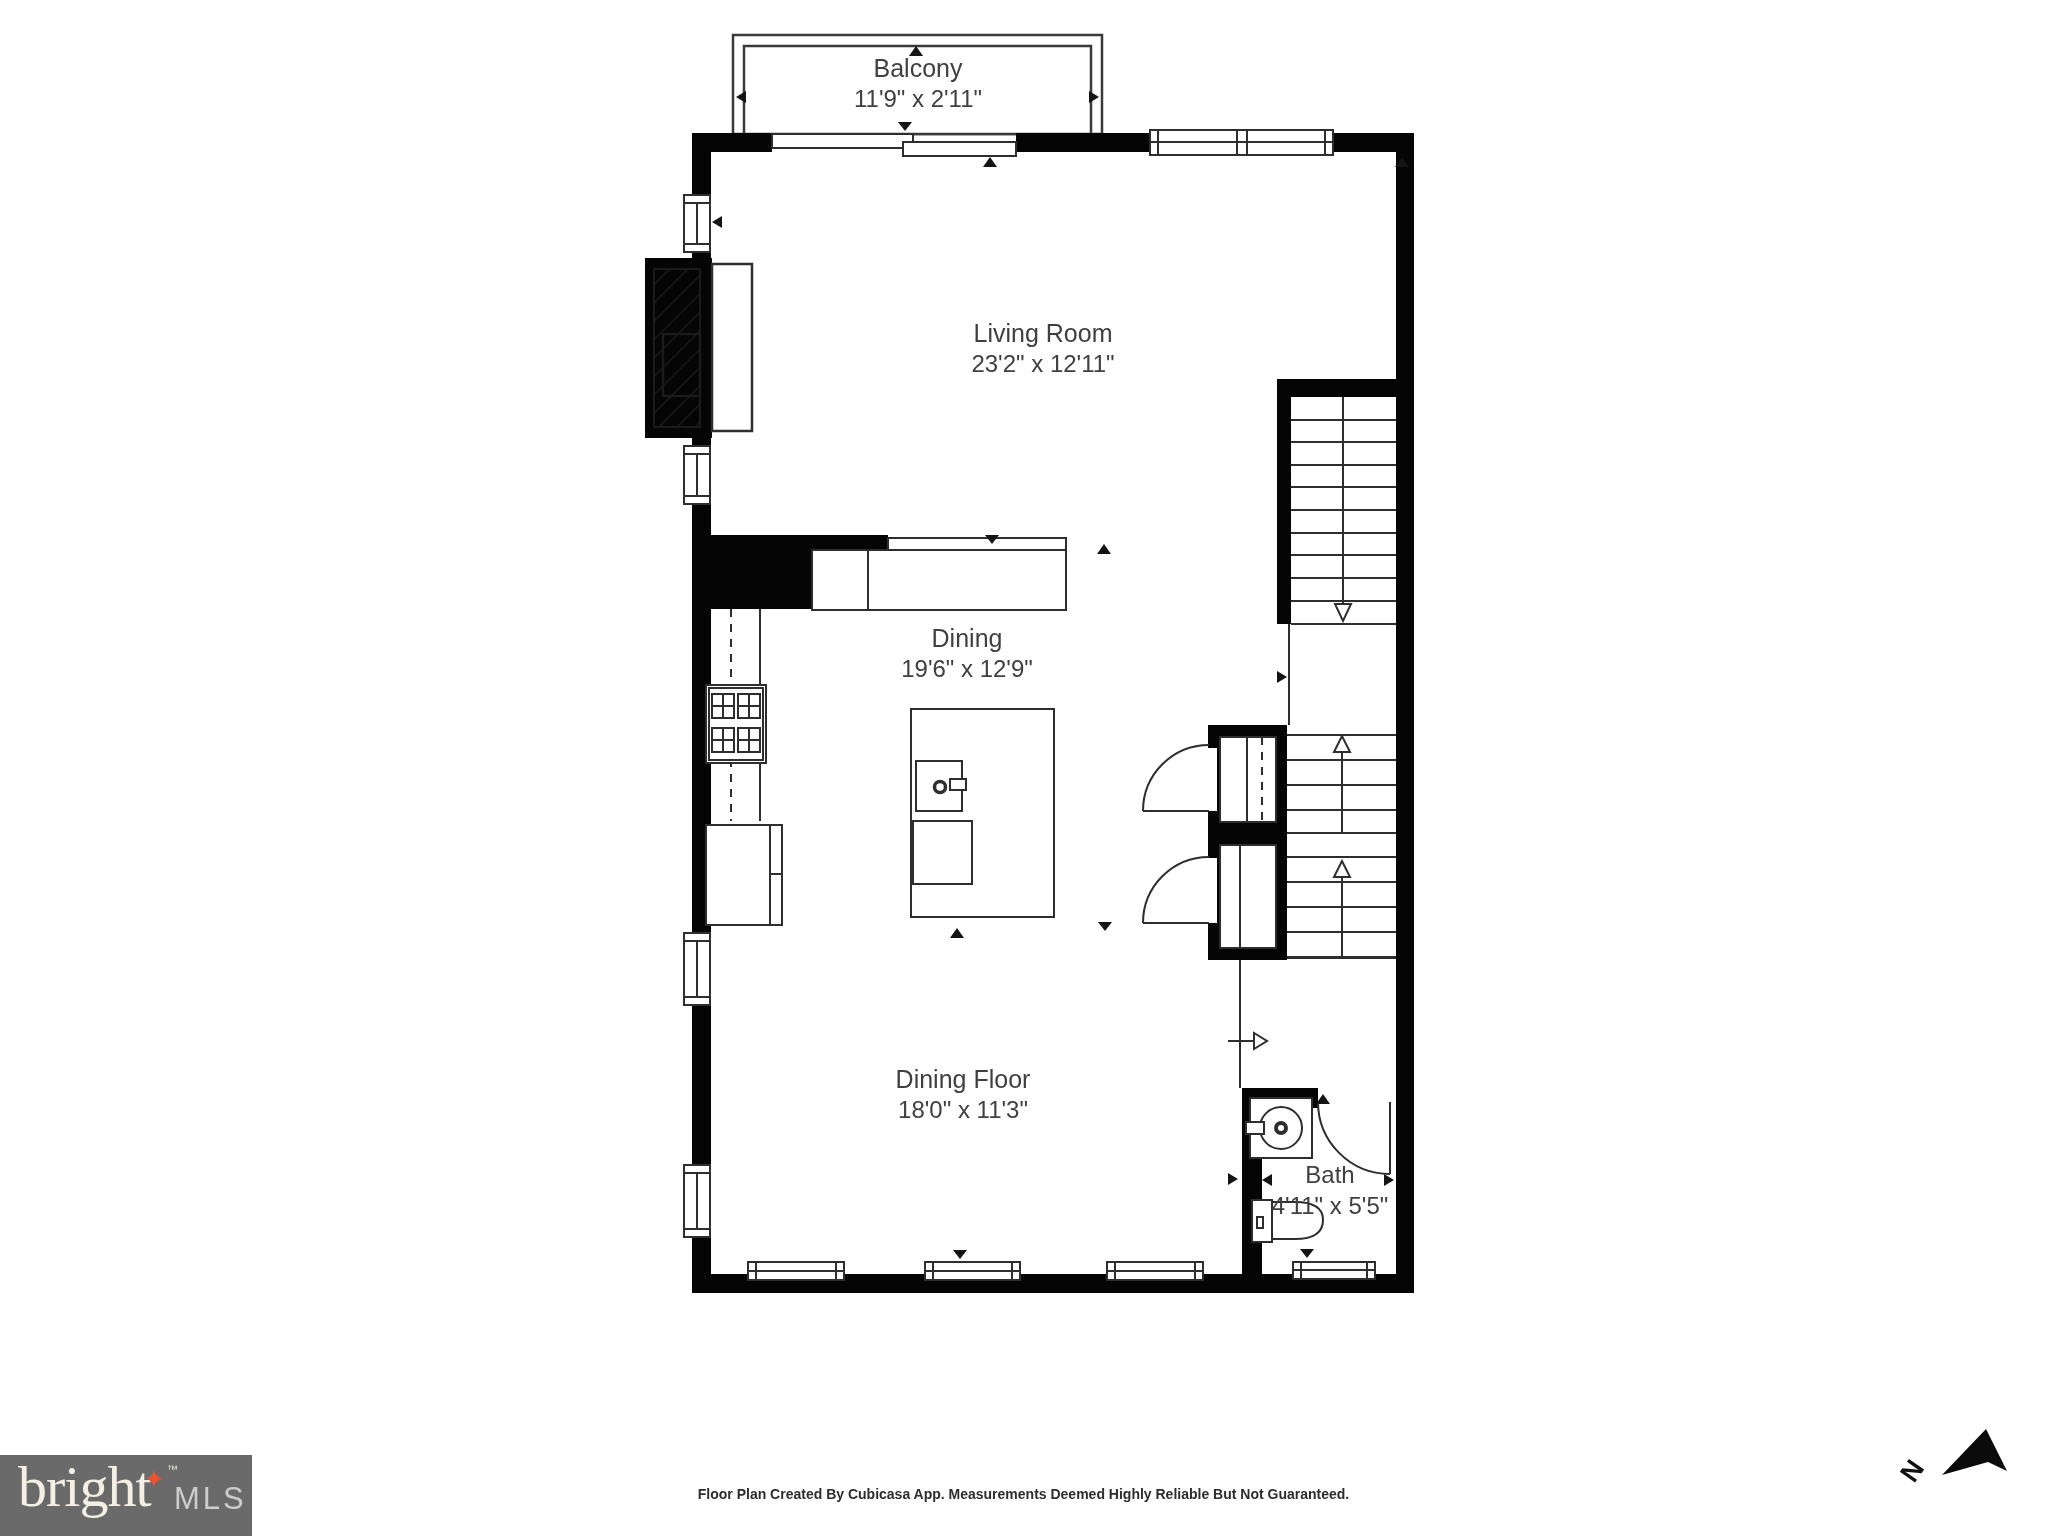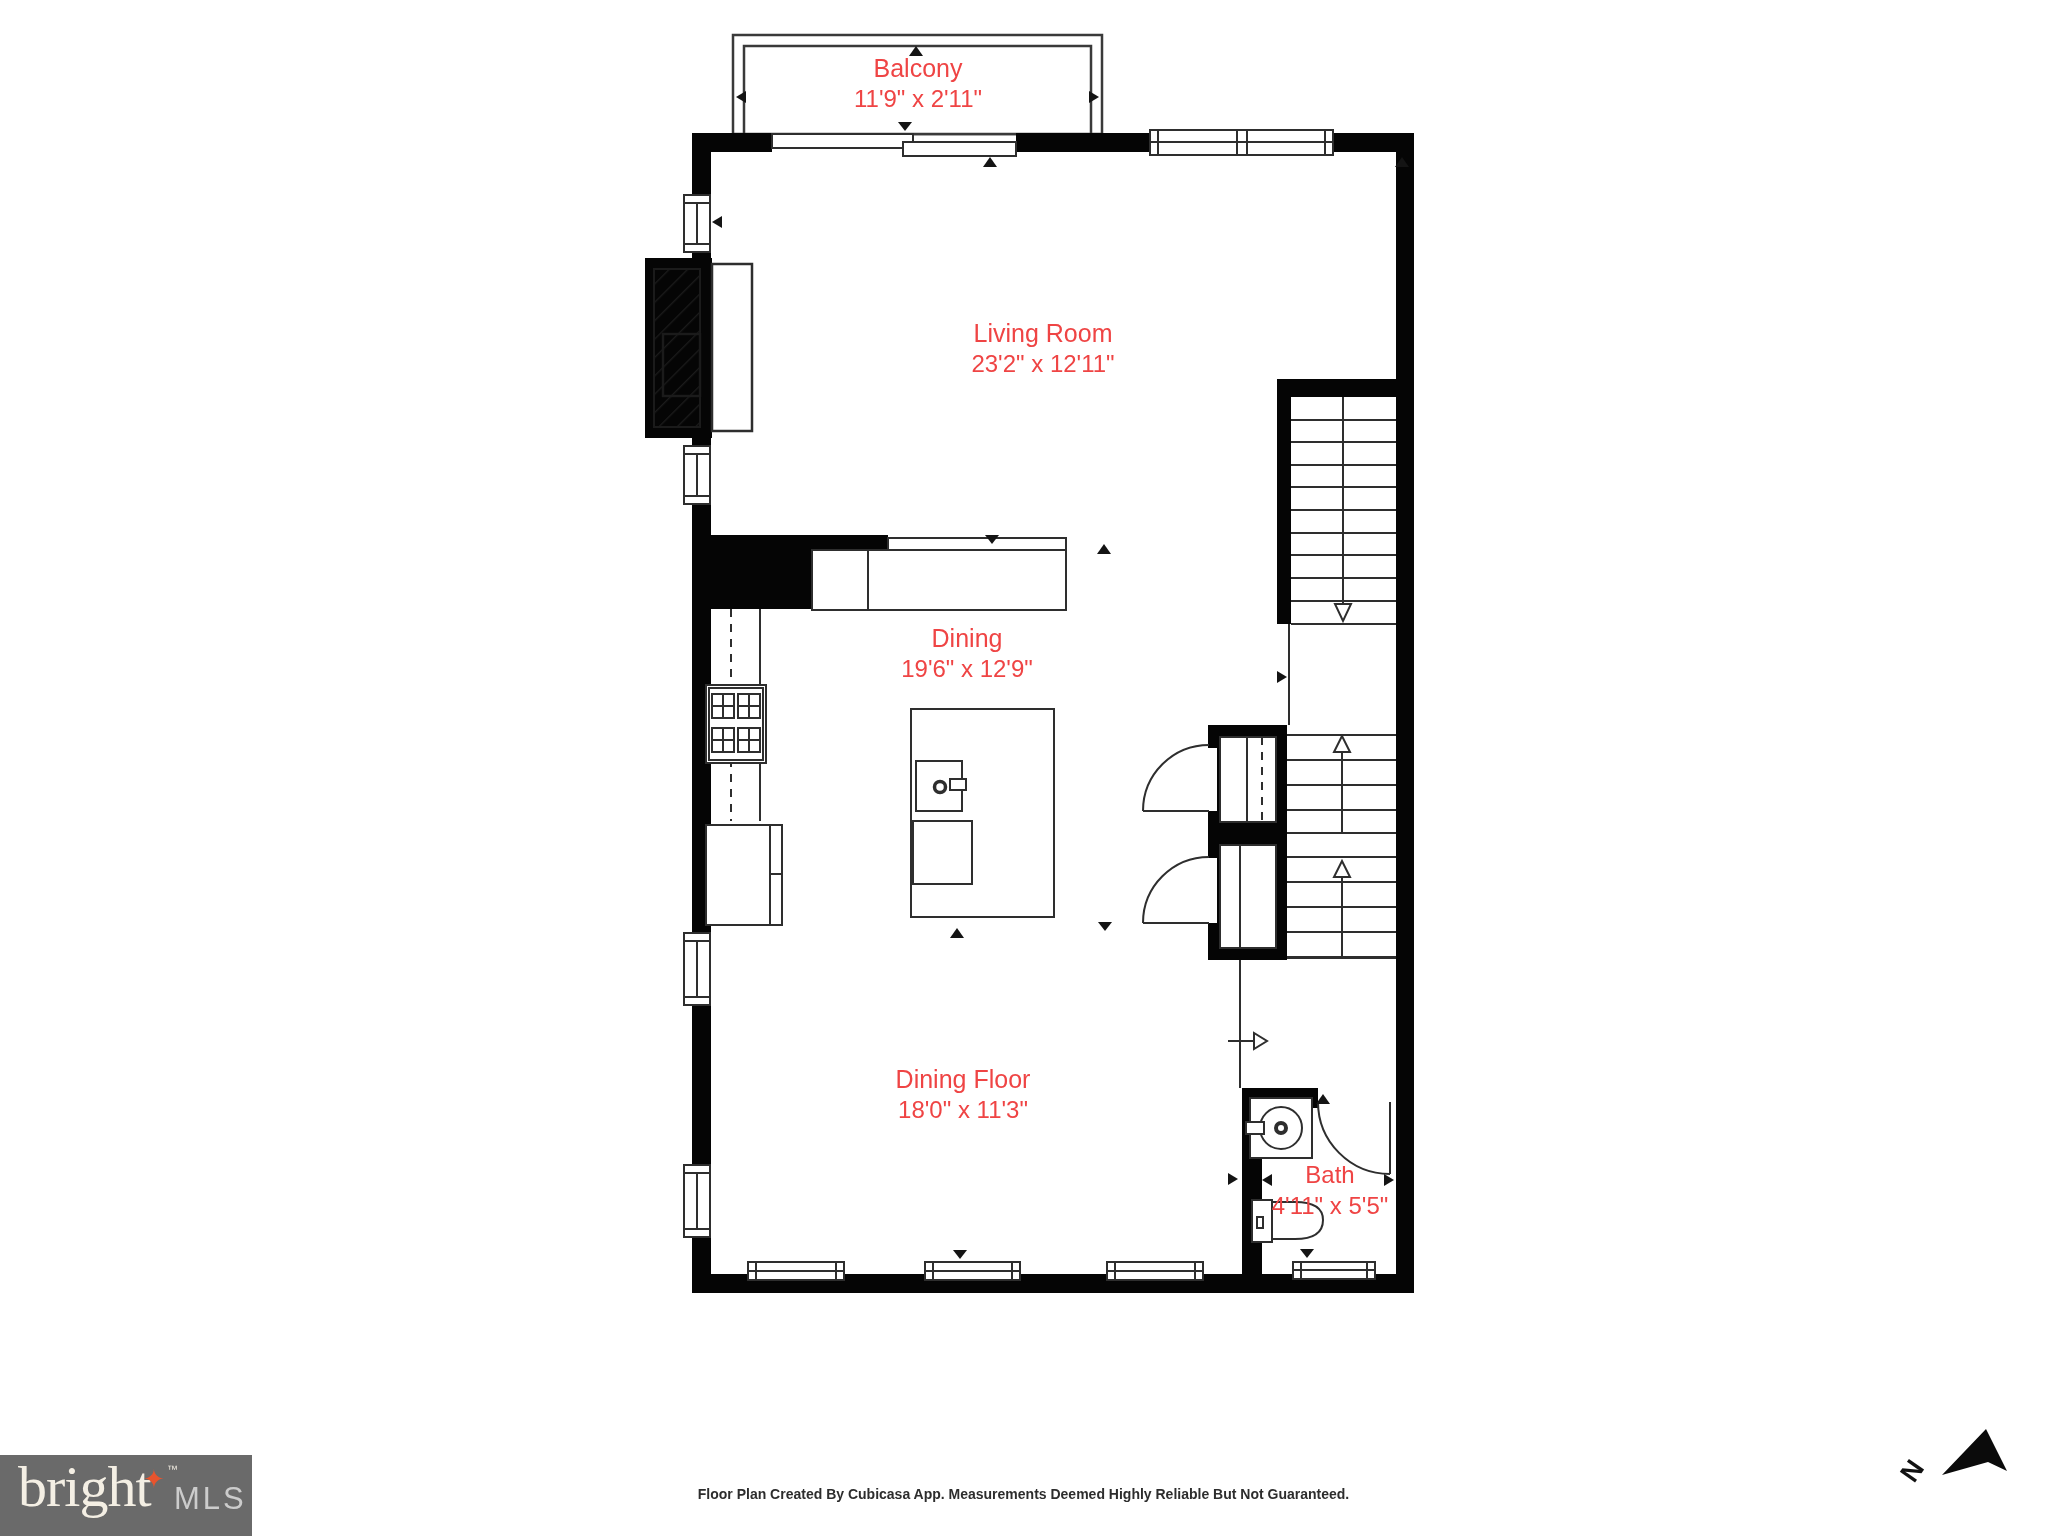--- a/index.html
+++ b/index.html
@@ -1,20 +1,20 @@
 <!DOCTYPE html>
 <html><head>
 <meta charset="utf-8">
 <style>
   html,body{margin:0;padding:0;background:#ffffff;}
   #canvas{position:relative;width:2047px;height:1536px;background:#ffffff;overflow:hidden;
           font-family:"Liberation Sans", sans-serif;}
   #plan-svg{position:absolute;left:0;top:0;z-index:1;}
   .room-label{position:absolute;z-index:5;transform:translate(-50%,-50%);text-align:center;
-              color:#ef4444;white-space:nowrap;line-height:1.28;}
+              color:#404040;white-space:nowrap;line-height:1.28;}
   .room-name{font-size:25px;}
   .room-dims{font-size:24px;}
   #footer-credit{position:absolute;left:0;top:1486px;width:100%;text-align:center;z-index:5;
                  font-size:14px;font-weight:600;color:#2d2d2d;}
   #logo{position:absolute;left:0;top:1455px;width:252px;height:81px;background:#6a6a6a;z-index:5;}
   #logo .bright{position:absolute;left:18px;top:-2px;font-family:"Liberation Serif", serif;
                 font-weight:normal;font-size:58px;color:#f4efe4;letter-spacing:-1px;}
   #logo .star{position:absolute;left:143px;top:9px;font-size:26px;color:#e8542e;z-index:6;}
   #logo .tm{position:absolute;left:167px;top:8px;font-size:11px;color:#f4efe4;}
   #logo .mls{position:absolute;left:174px;top:26px;font-size:31px;color:#cccccc;letter-spacing:3px;text-align:center;}

